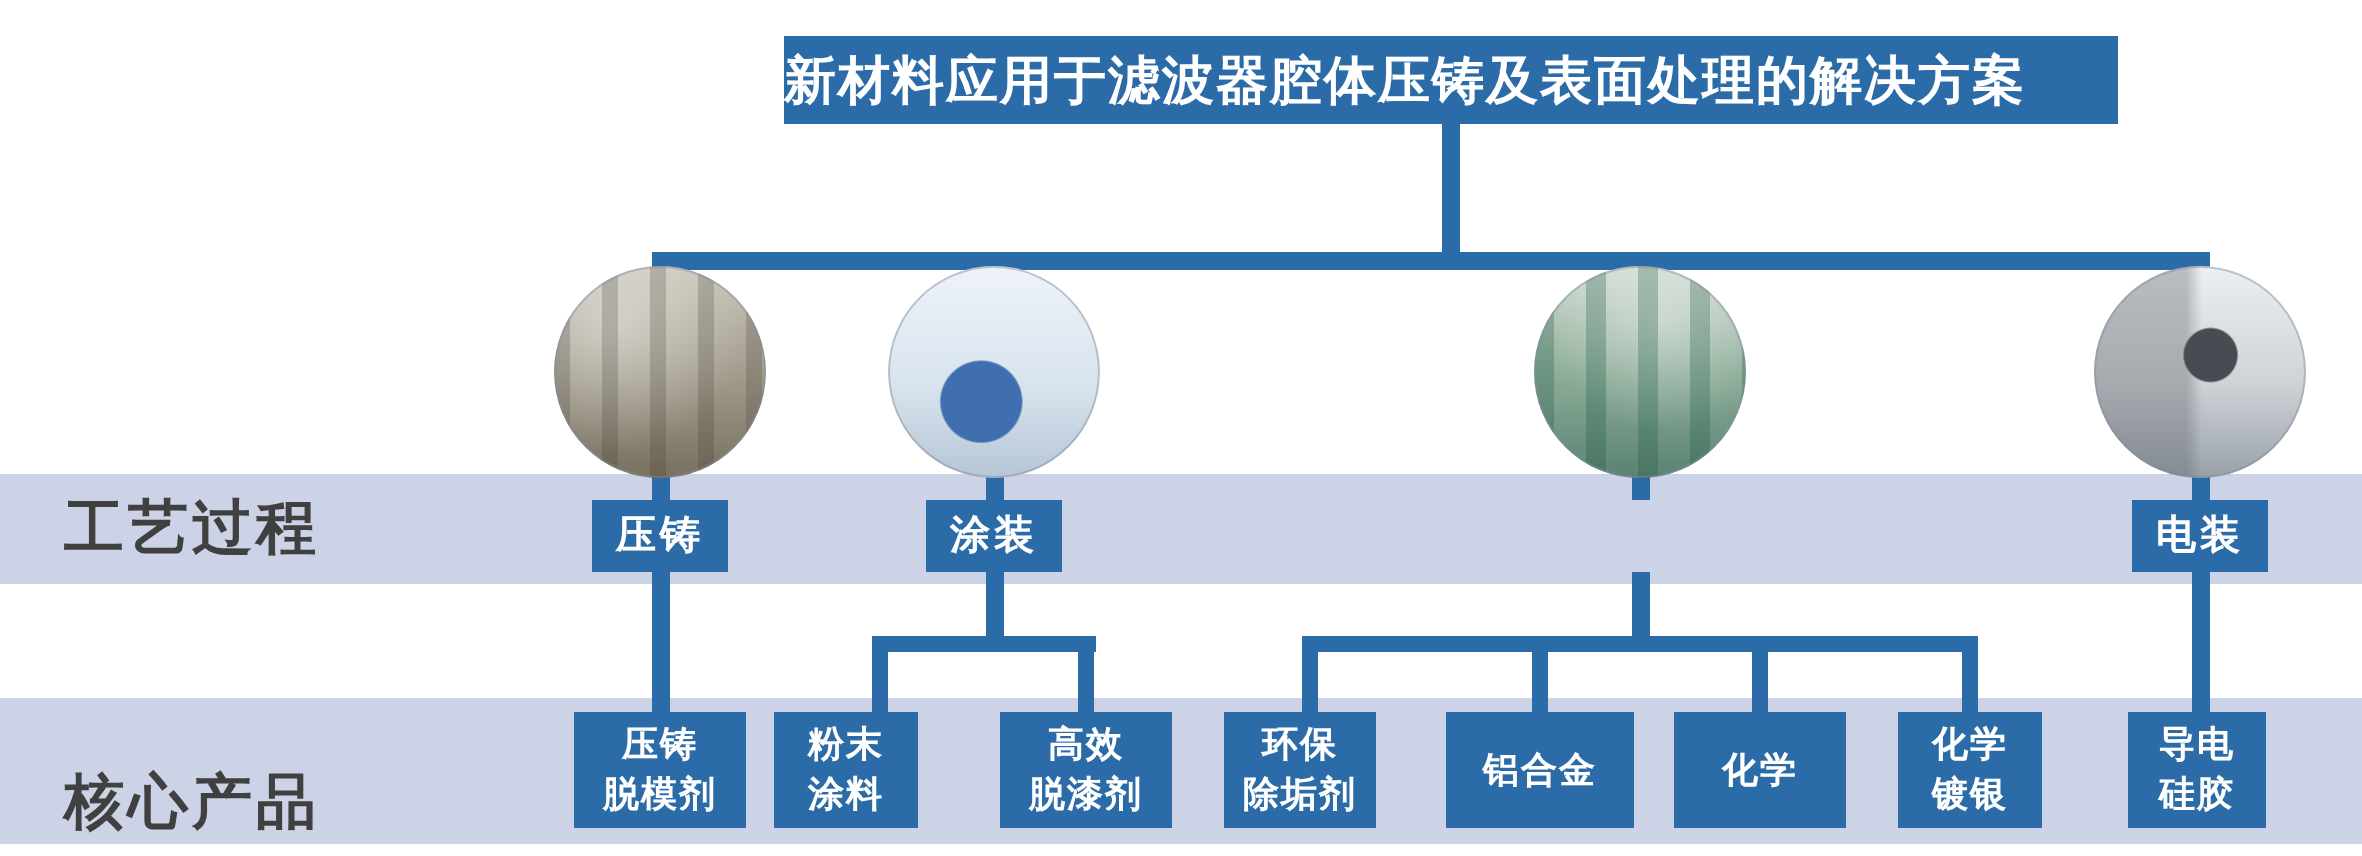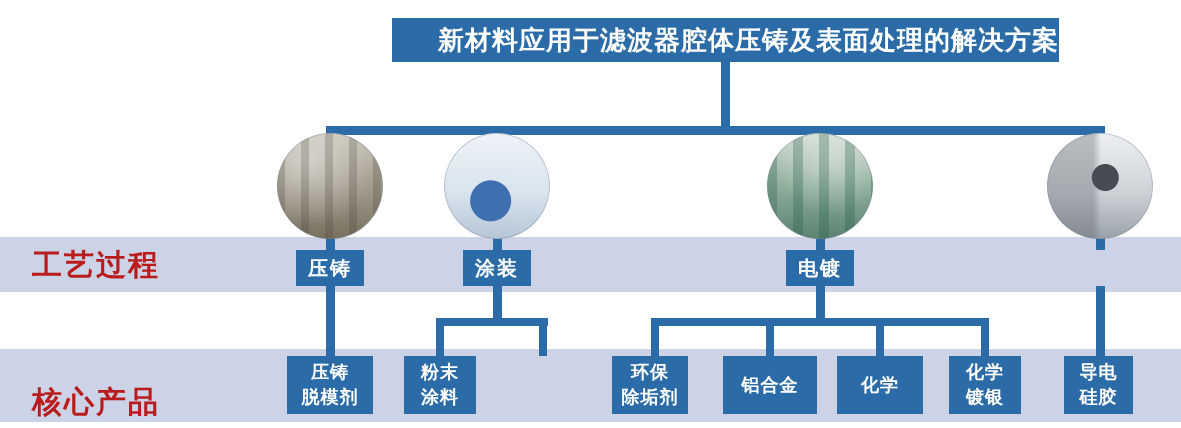--- a/index.html
+++ b/index.html
@@ -11,29 +11,29 @@
     overflow:hidden;
   }
   
   .ln{position:absolute;background:#2b6ca8;z-index:1;}
   
   .band{position:absolute;left:0;width:1181px;background:#cdd3e6;z-index:0;}
   #band-process{top:237px;height:55px;}
   #band-product{top:349px;height:73px;}
   .band-label{
     position:absolute;left:32px;z-index:3;
-    color:#b91c1c;font-weight:bold;font-size:30px;letter-spacing:2px;
+    color:#404040;font-weight:bold;font-size:30px;letter-spacing:2px;
   }
   #label-process{top:237px;height:55px;line-height:55px;}
   #label-product{top:349px;height:73px;line-height:73px;margin-top:16px;}
   
   .title-box{
     position:absolute;left:392px;top:18px;width:667px;height:44px;
     background:#2b6ca8;color:#ffffff;font-weight:bold;font-size:26px;
-    text-align:right;line-height:44px;letter-spacing:1px;z-index:3;
+    text-align:left;line-height:44px;letter-spacing:1px;z-index:3;
     white-space:nowrap;
   }
   
   .photo{
     position:absolute;width:106px;height:106px;border-radius:50%;
     z-index:2;box-shadow:0 0 0 1px rgba(130,140,160,.45) inset;
     overflow:hidden;
   }
   .photo-1{
     background:
@@ -107,29 +107,33 @@
 
   <div class="photo photo-1" style="left:277px;top:133px"></div>
   <div class="photo photo-2" style="left:444px;top:133px"></div>
   <div class="photo photo-3" style="left:767px;top:133px"></div>
   <div class="photo photo-4" style="left:1047px;top:133px"></div>
 
   <div class="title-box">新材料应用于滤波器腔体压铸及表面处理的解决方案</div>
 
   <div class="pnode" style="left:296px">压铸</div>
   <div class="pnode" style="left:463px">涂装</div>
-  <div class="pnode" style="left:786px">电镀</div>
+  <div class="pnode" style="left:1066px">电装</div>
 
   <div class="prod" style="left:287px;width:86px">
     <span class="l">压铸</span>
     <span class="l">脱模剂</span>
   </div>
-  <div class="prod" style="left:404px;width:72px">
+  <div class="prod" style="left:387px;width:72px">
     <span class="l">粉末</span>
     <span class="l">涂料</span>
+  </div>
+  <div class="prod" style="left:500px;width:86px">
+    <span class="l">高效</span>
+    <span class="l">脱漆剂</span>
   </div>
   <div class="prod" style="left:612px;width:76px">
     <span class="l">环保</span>
     <span class="l">除垢剂</span>
   </div>
   <div class="prod" style="left:723px;width:94px">
     <span class="l">铝合金</span>
   </div>
   <div class="prod" style="left:837px;width:86px">
     <span class="l">化学</span>

